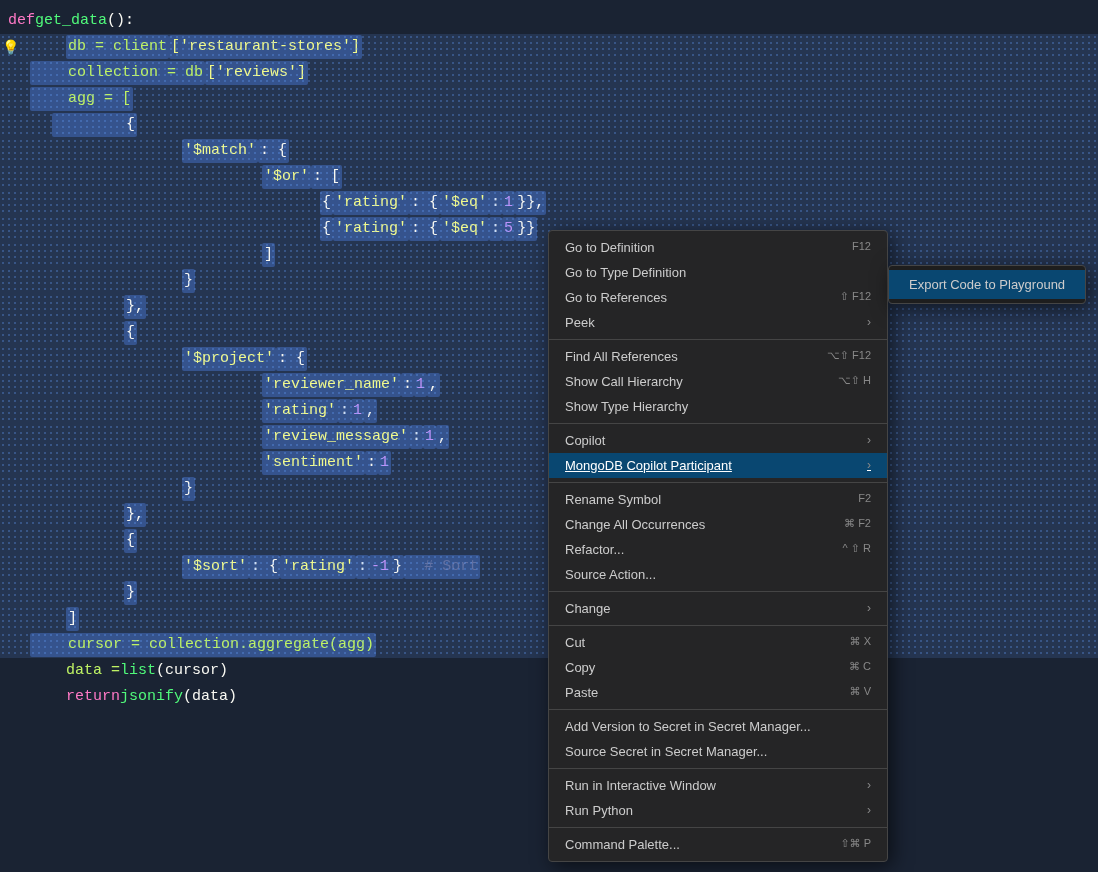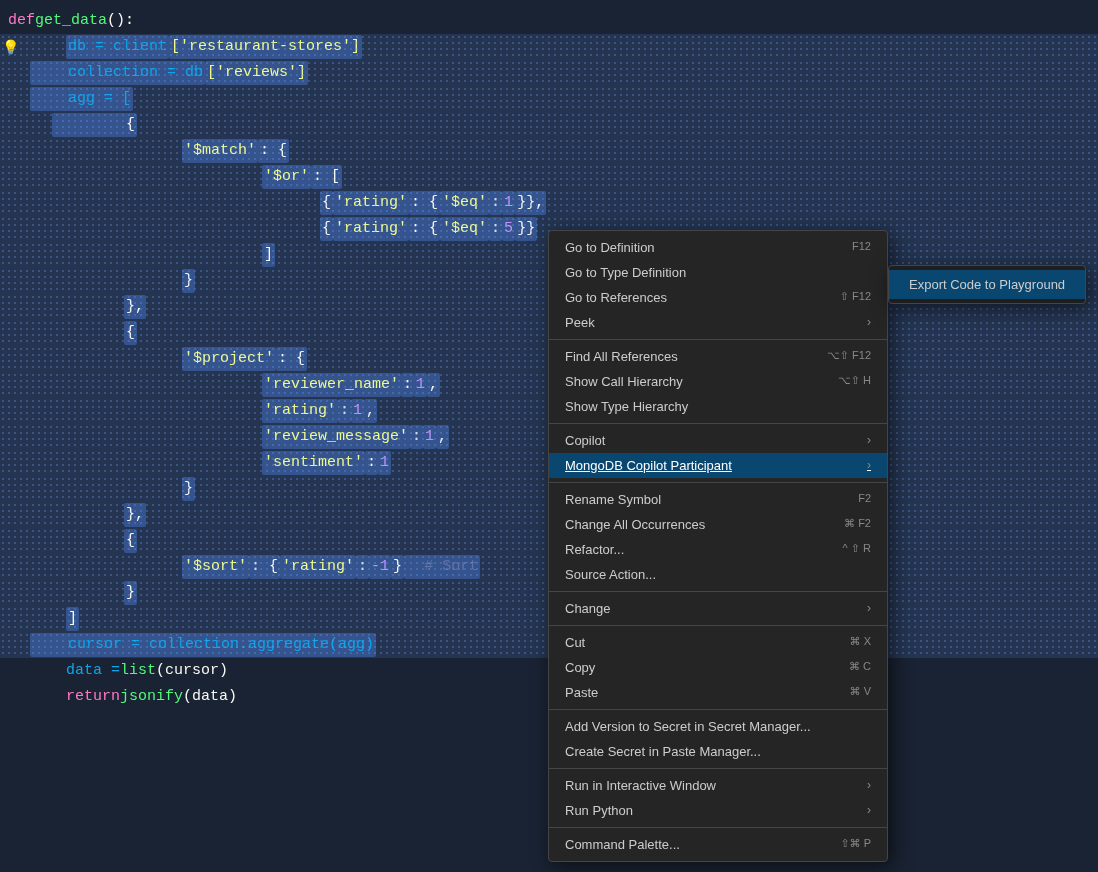--- a/index.html
+++ b/index.html
@@ -52,21 +52,21 @@
     .indent-0 { padding-left: 8px; }
     .indent-1 { padding-left: 30px; }
     .indent-2 { padding-left: 52px; }
     .indent-3 { padding-left: 74px; }
     .indent-4 { padding-left: 118px; }
     .indent-5 { padding-left: 140px; }
 
     
     .kw { color: #ff79c6; }        
     .fn { color: #50fa7b; }        
-    .var { color: #0ea5e9; }       
+    .var { color: #bef264; }       
     .str { color: #f1fa8c; }       
     .num { color: #bd93f9; }       
     .comment { color: #6272a4; }
     .white { color: #f8f8f2; }
 
     
     .sel-bg {
       background: rgba(82, 139, 255, 0.35);
       border-radius: 2px;
       padding: 0 2px;
@@ -460,21 +460,21 @@
     <span class="menu-item-shortcut">⌘ V</span>
   </div>
 
   <div class="menu-separator"></div>
 
   <div class="menu-item">
     <span class="menu-item-label">Add Version to Secret in Secret Manager...</span>
   </div>
 
   <div class="menu-item">
-    <span class="menu-item-label">Create Secret in Paste Manager...</span>
+    <span class="menu-item-label">Source Secret in Secret Manager...</span>
   </div>
 
   <div class="menu-separator"></div>
 
   <div class="menu-item">
     <span class="menu-item-label">Run in Interactive Window</span>
     <span class="menu-item-arrow">›</span>
   </div>
 
   <div class="menu-item">

